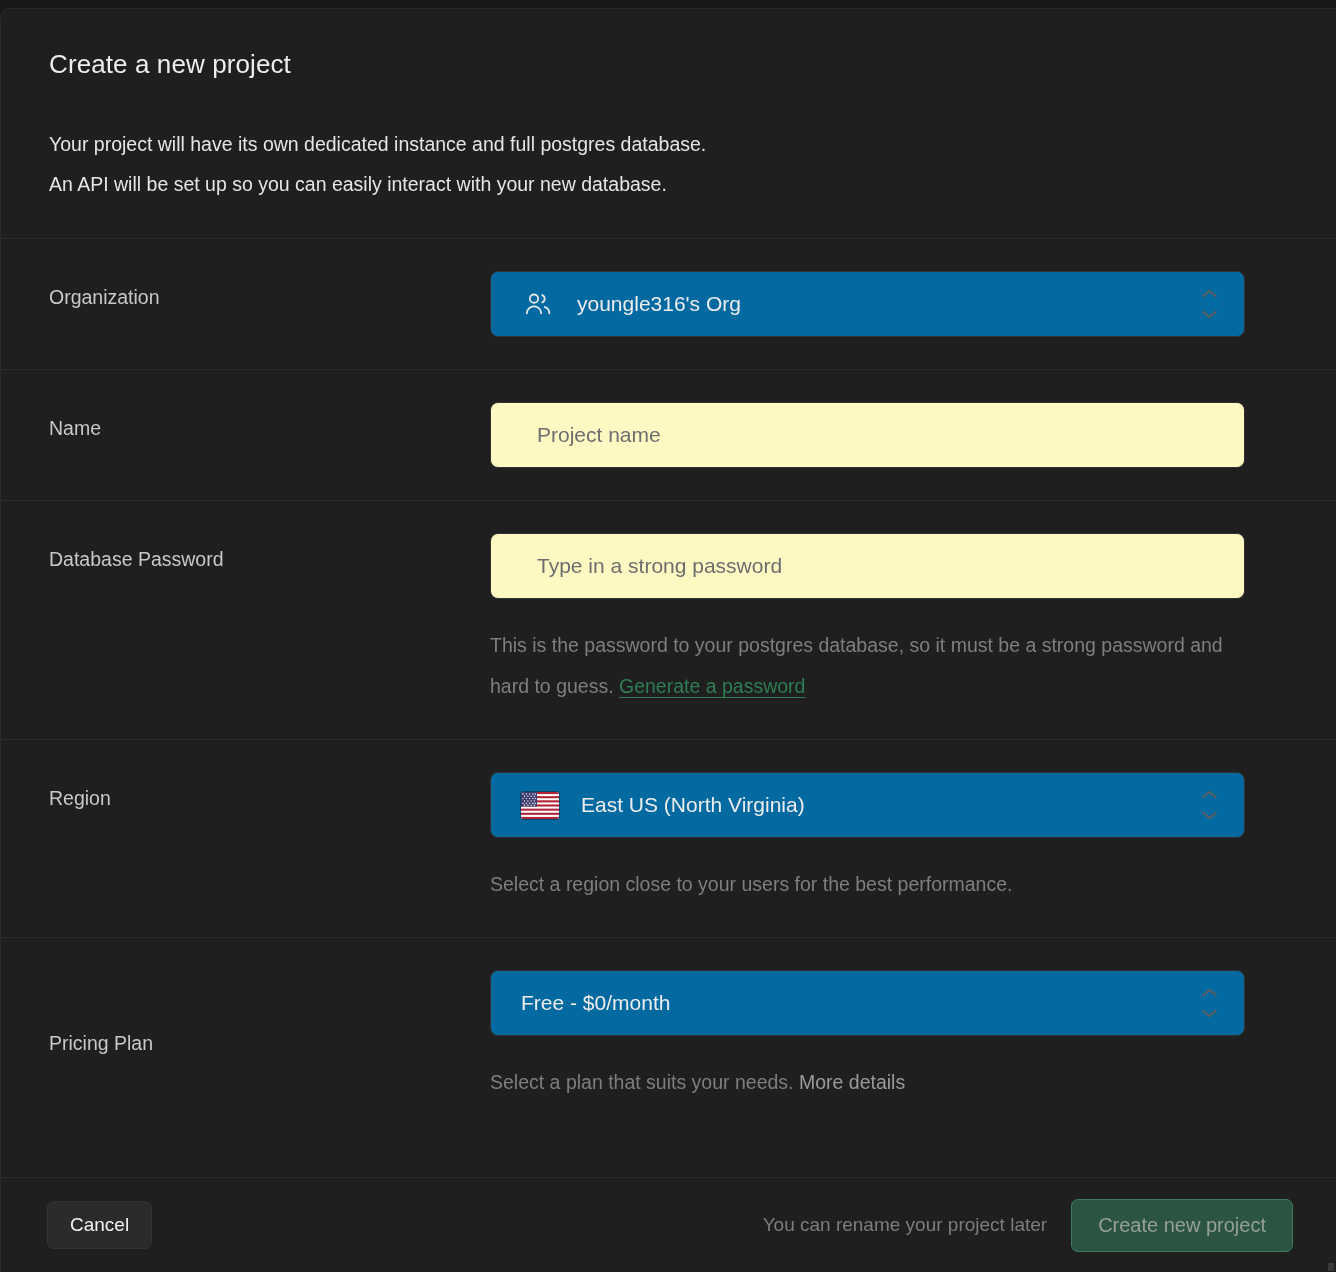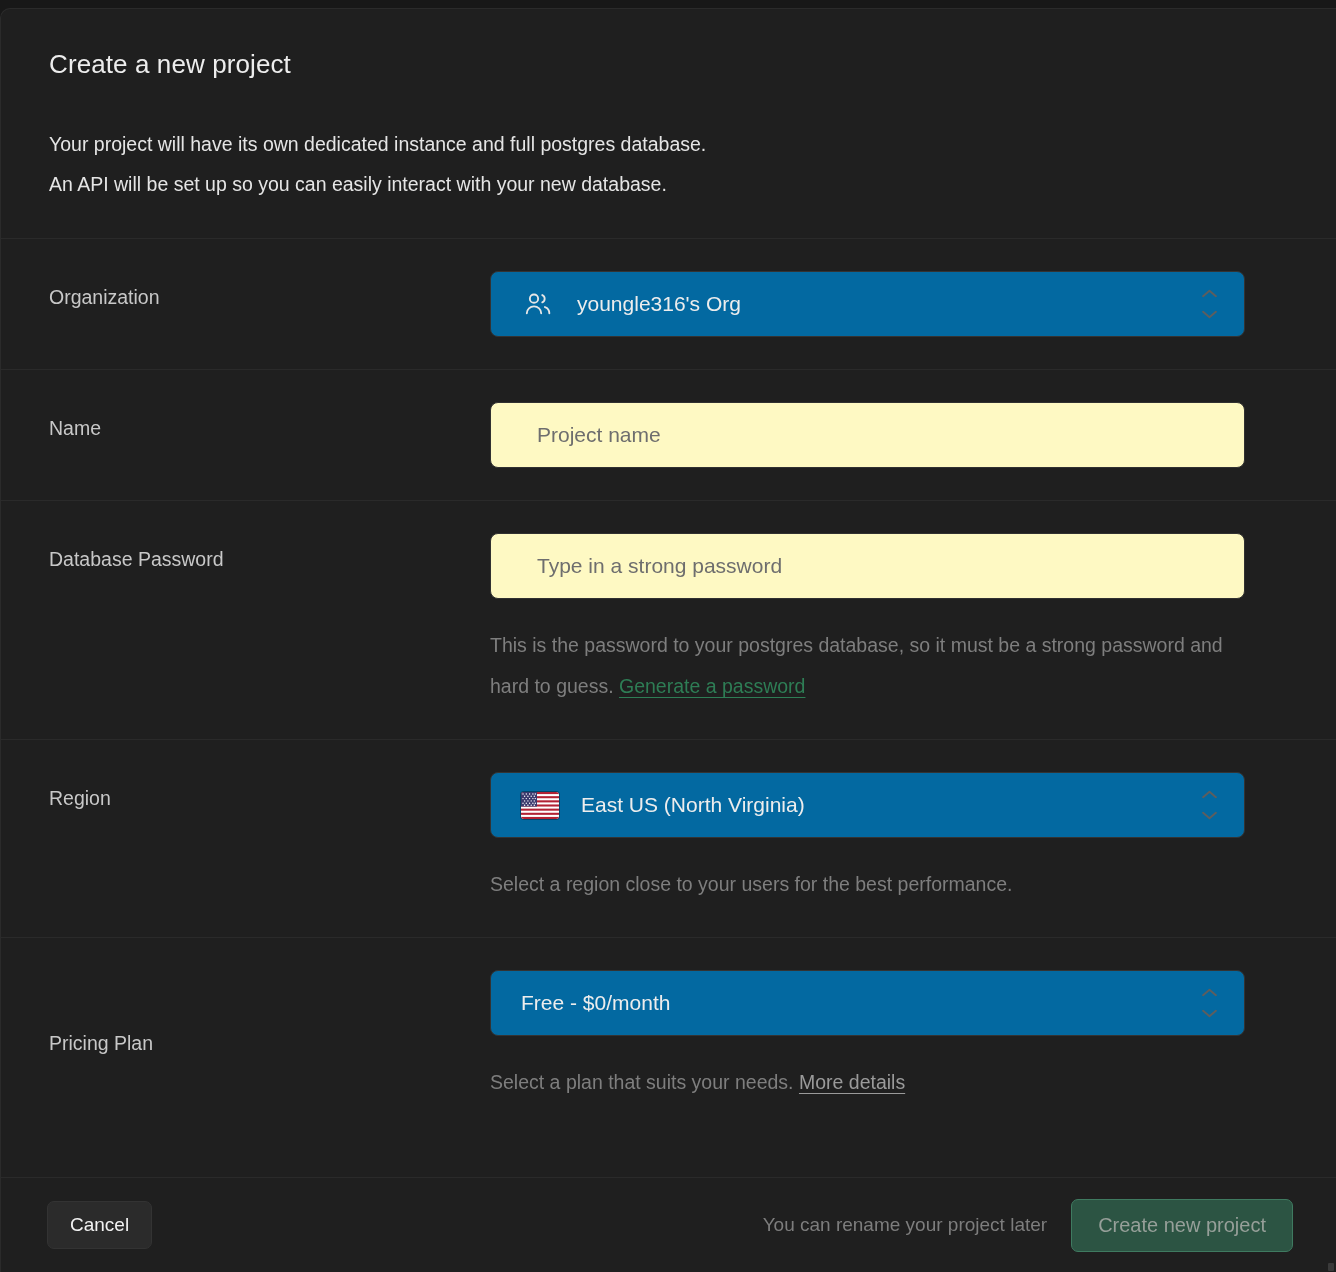--- a/index.html
+++ b/index.html
@@ -138,21 +138,20 @@
     color: #7e7e7e;
   }
   .link-green {
     color: #2e7d55;
     text-decoration: underline;
     text-underline-offset: 4px;
     cursor: pointer;
   }
   .link-gray {
     color: #9a9a9a;
-    text-decoration: underline;
     text-underline-offset: 4px;
     cursor: pointer;
   }
 
   
   .footer {
     margin-top: auto;
     border-top: 1px solid #2a2a2a;
     height: 95px;
     display: flex;

